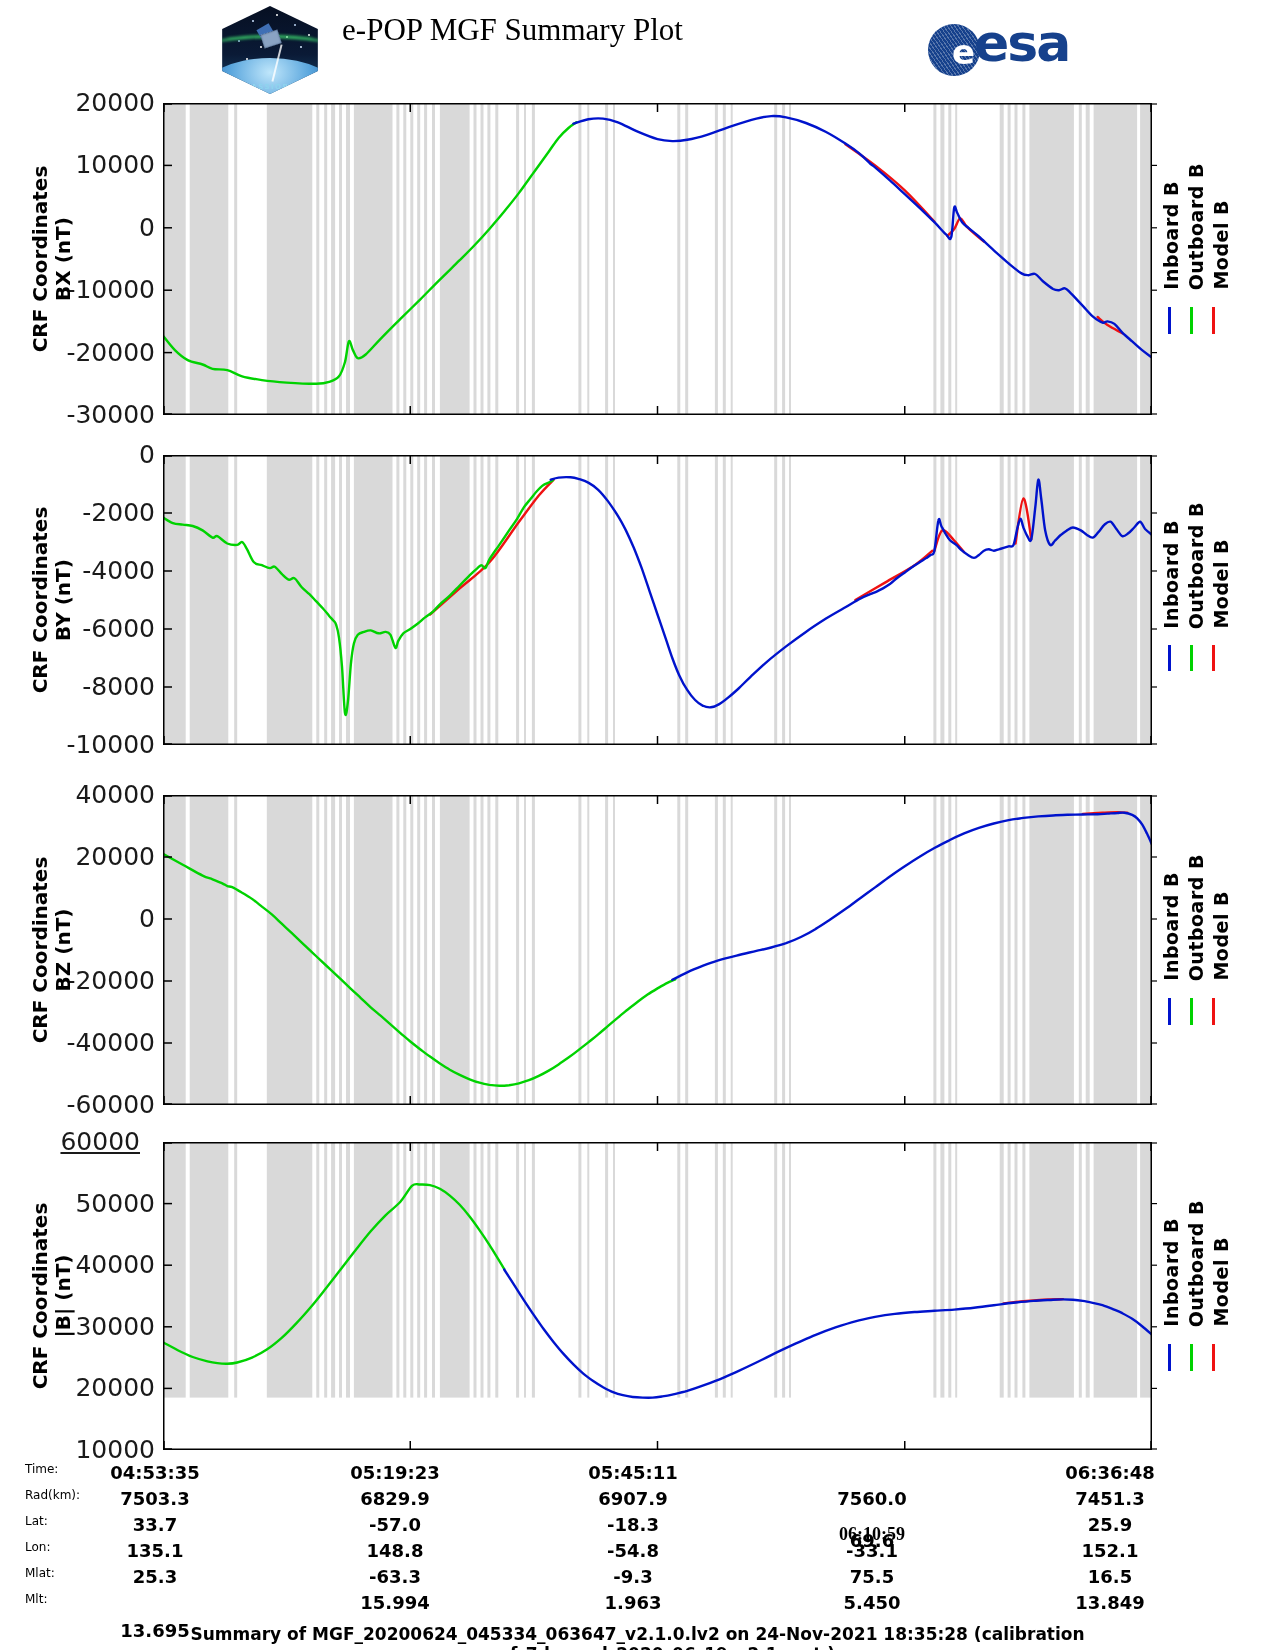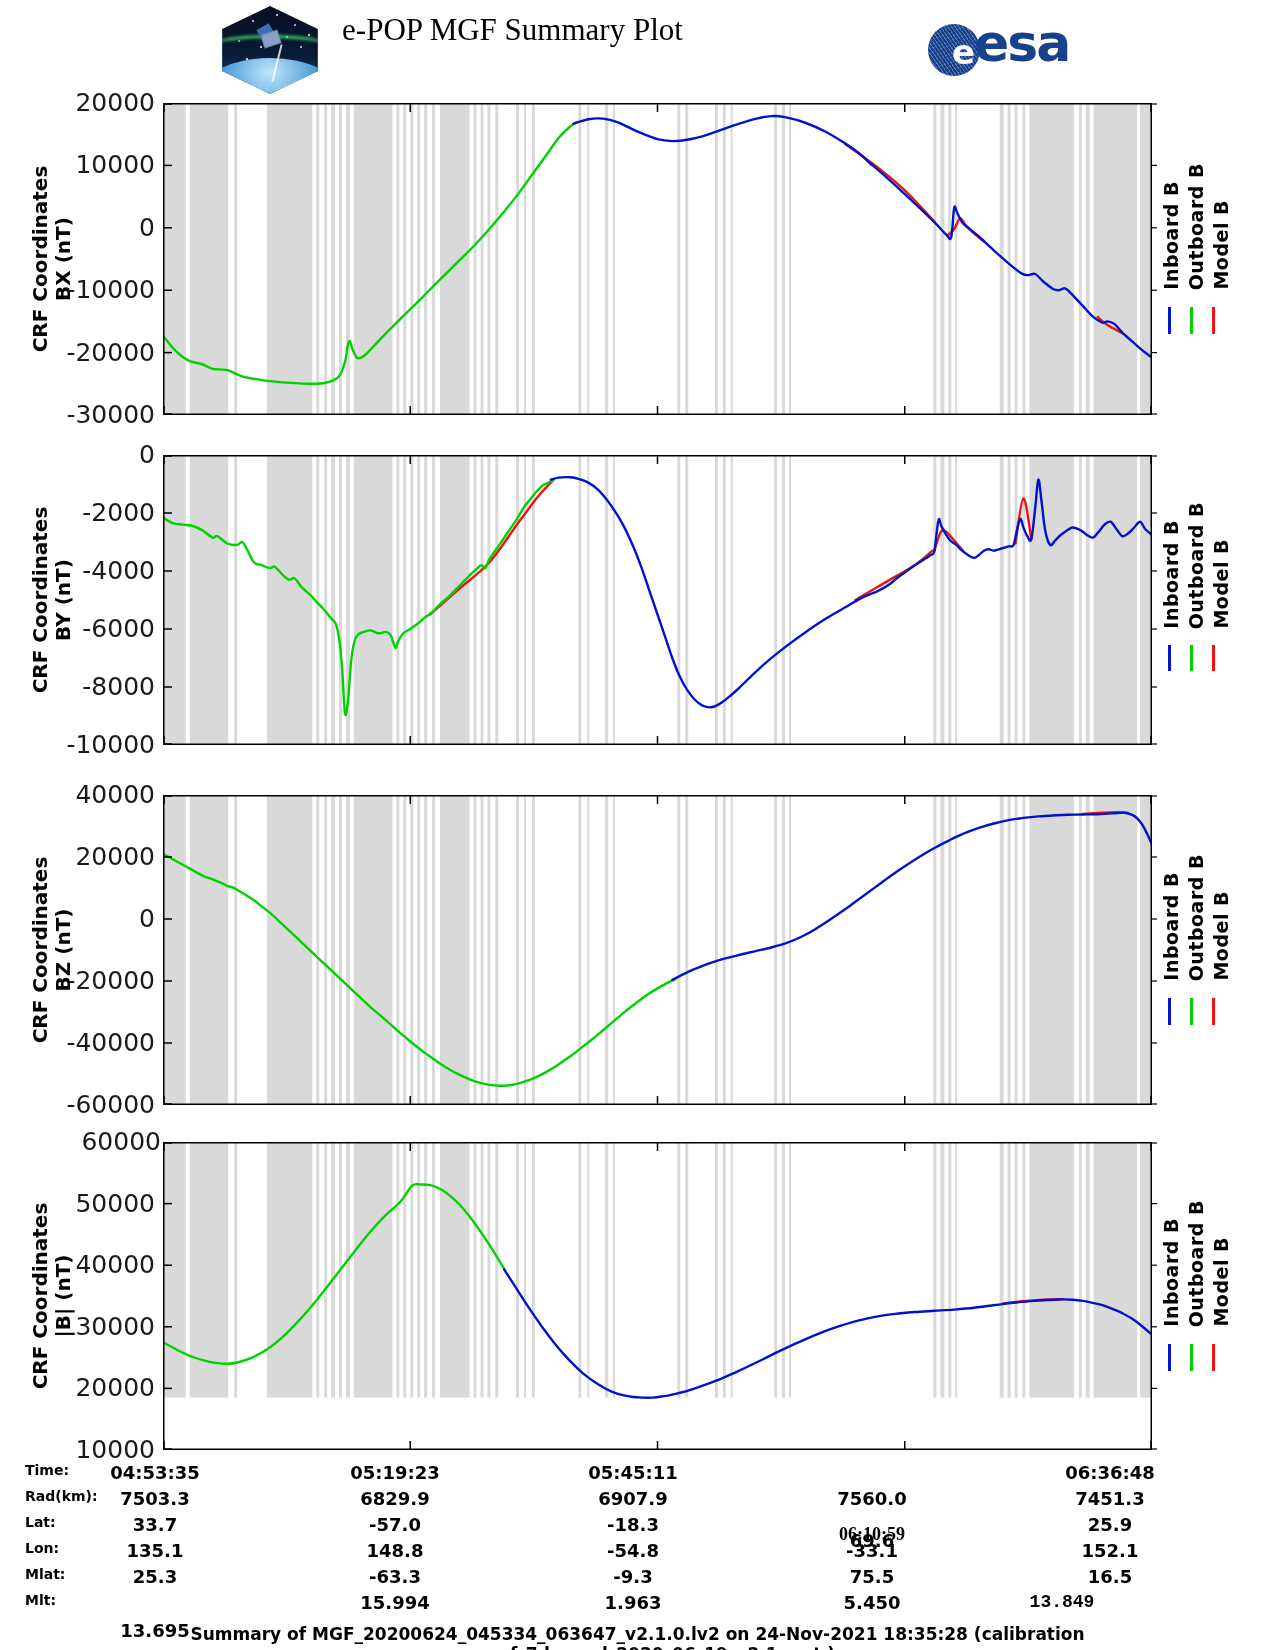--- a/index.html
+++ b/index.html
@@ -41,21 +41,21 @@
      letter-spacing:-2px;font-family:"DejaVu Sans",sans-serif;}
   
   .ytick-label{position:absolute;width:120px;text-align:right;font-size:25px;color:#1a1a1a;line-height:26px;}
   .ylabel{position:absolute;text-align:center;font-weight:bold;font-size:20px;line-height:23px;white-space:nowrap;}
   
   .legend-label{font-weight:bold;font-size:19px;letter-spacing:0.5px;
      writing-mode:vertical-rl;transform:rotate(180deg);white-space:nowrap;}
   .legend-wrap{position:absolute;display:flex;align-items:flex-end;gap:3px;}
   .legend-stroke{position:absolute;width:3px;}
   
-  .tbl-label{position:absolute;font-weight:bold;font-size:14px;}
+  .tbl-label{position:absolute;font-weight:normal;font-size:12px;}
   .tbl-value{position:absolute;font-weight:bold;font-size:18px;width:170px;text-align:center;}
   #footer-line{left:0;top:1624px;width:1275px;text-align:center;font-weight:bold;font-size:17px;}
   svg{position:absolute;overflow:visible;}
 </style>
 </head>
 <body>
 
 <div class="abs" id="title-block">
   <div id="title-line1">e-POP MGF Summary Plot</div>
 </div>
@@ -465,21 +465,21 @@
         <line x1="0" y1="123.2" x2="9" y2="123.2" stroke="#000000" stroke-width="1.5"></line>
         <line x1="989" y1="123.2" x2="994" y2="123.2" stroke="#000000" stroke-width="1.2"></line>
         <line x1="0" y1="184.79999999999998" x2="9" y2="184.79999999999998" stroke="#000000" stroke-width="1.5"></line>
         <line x1="989" y1="184.79999999999998" x2="994" y2="184.79999999999998" stroke="#000000" stroke-width="1.2"></line>
         <line x1="0" y1="246.4" x2="9" y2="246.4" stroke="#000000" stroke-width="1.5"></line>
         <line x1="989" y1="246.4" x2="994" y2="246.4" stroke="#000000" stroke-width="1.2"></line>
         <line x1="0" y1="307" x2="9" y2="307" stroke="#000000" stroke-width="1.5"></line>
         <line x1="989" y1="307" x2="994" y2="307" stroke="#000000" stroke-width="1.2"></line>
       </svg>
     </div>
-    <div class="ytick-label" style="left: 41px; top: 1129px;">60000</div>
+    <div class="ytick-label" style="left: 20px; top: 1129px; text-decoration: underline;">60000</div>
     <div class="ytick-label" style="left: 35px; top: 1190.6px;">50000</div>
     <div class="ytick-label" style="left: 35px; top: 1252.2px;">40000</div>
     <div class="ytick-label" style="left: 35px; top: 1313.8px;">30000</div>
     <div class="ytick-label" style="left: 35px; top: 1375.4px;">20000</div>
     <div class="ytick-label" style="left: 35px; top: 1437px;">10000</div>
     <div class="ylabel" style="left: 52px; top: 1296px; transform: translate(-50%, -50%) rotate(-90deg);">
       <div>CRF Coordinates</div>
       <div>|B| (nT)</div>
     </div>
     <div class="legend-wrap" style="left: 1160px; top: 1160px; height: 167px;">
@@ -521,16 +521,16 @@
     <div class="tbl-value" style="left: 70px; top: 1566px;">25.3</div>
     <div class="tbl-value" style="left: 310px; top: 1566px;">-63.3</div>
     <div class="tbl-value" style="left: 548px; top: 1566px;">-9.3</div>
     <div class="tbl-value" style="left: 787px; top: 1566px;">75.5</div>
     <div class="tbl-value" style="left: 1025px; top: 1566px;">16.5</div>
     <div class="tbl-label" style="left: 25px; top: 1592px;">Mlt:</div>
     <div class="tbl-value" style="left: 70px; top: 1592px; margin-top: 28px;">13.695</div>
     <div class="tbl-value" style="left: 310px; top: 1592px;">15.994</div>
     <div class="tbl-value" style="left: 548px; top: 1592px;">1.963</div>
     <div class="tbl-value" style="left: 787px; top: 1592px;">5.450</div>
-    <div class="tbl-value" style="left: 977px; top: 1592px; font-family: Liberation Mono, monospace;">13.849</div>
+    <div class="tbl-value" style="left: 1025px; top: 1592px;">13.849</div>
   </div>
 
 <div class="abs" id="footer-line">Summary of MGF_20200624_045334_063647_v2.1.0.lv2 on 24-Nov-2021 18:35:28 (calibration cas_mgf_7day_cal_2020_06_19_v2.1.mat )</div>
 
 </body></html>

